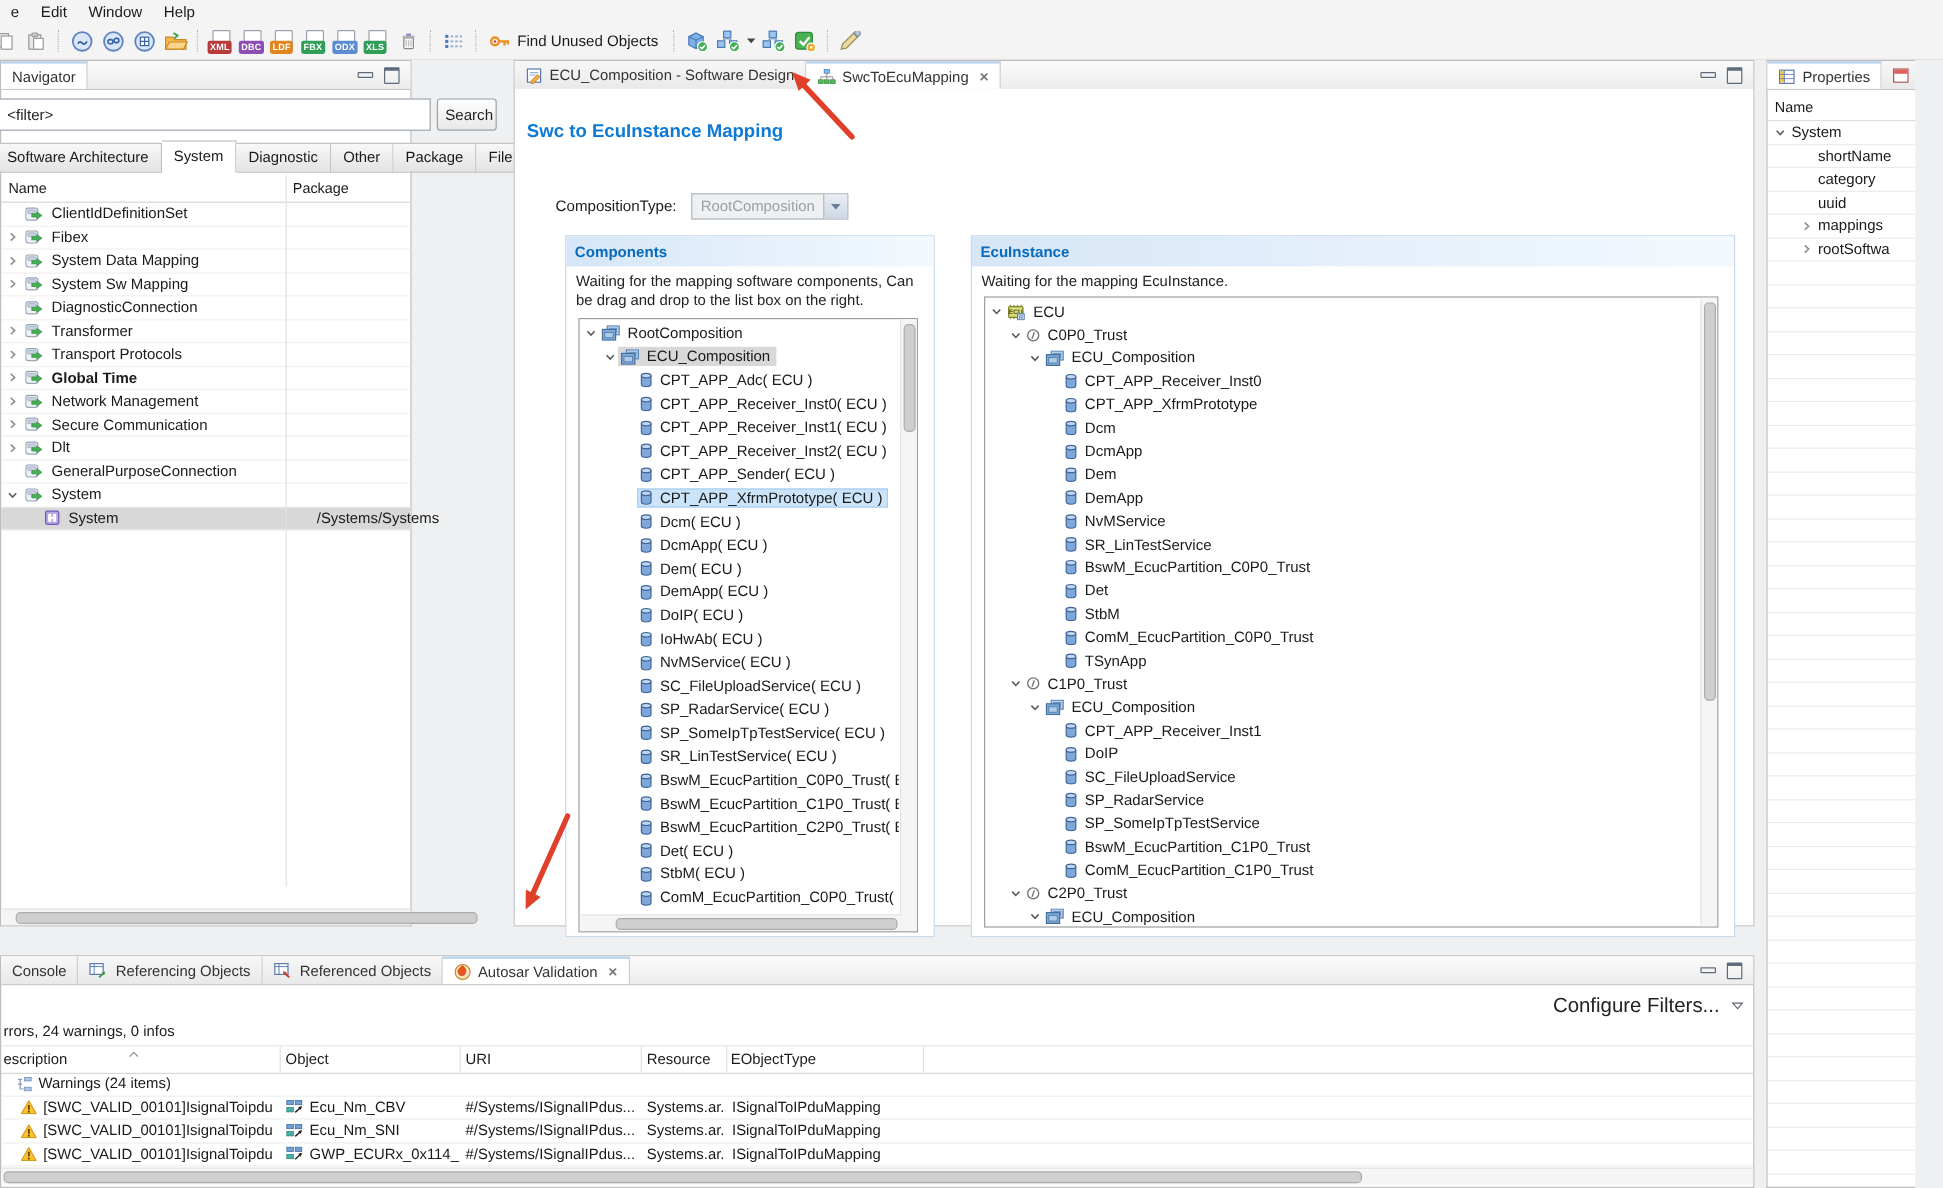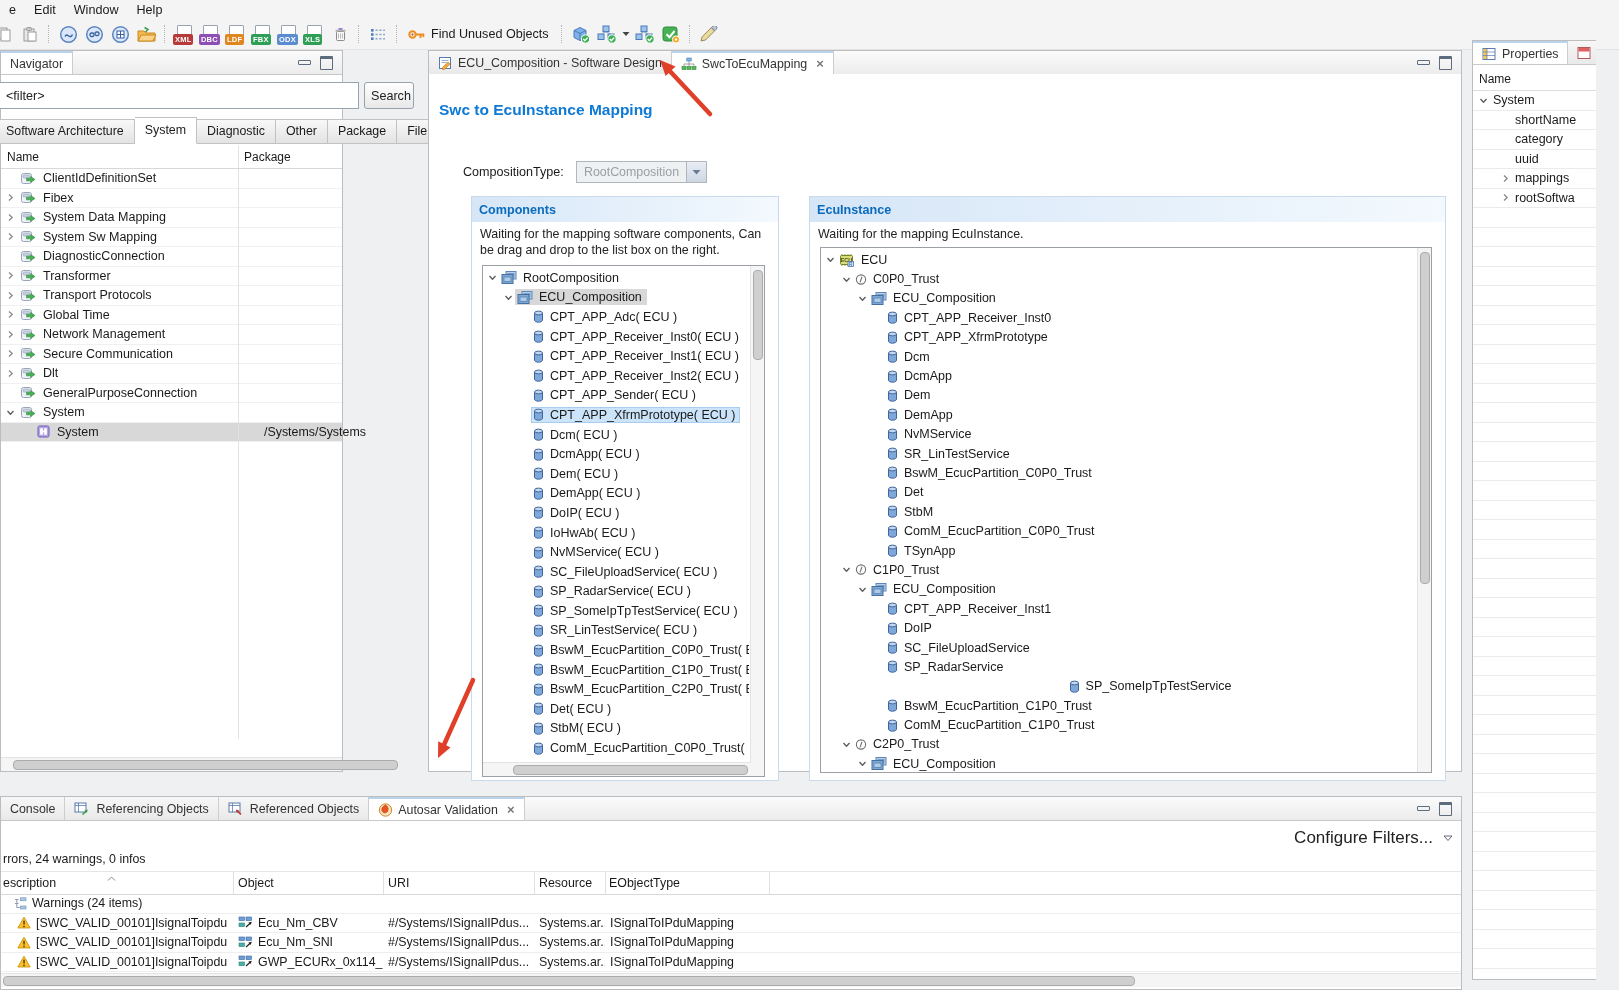--- a/index.html
+++ b/index.html
@@ -13,21 +13,21 @@
   .tsep{width:1px;height:18px;border-left:1px dotted #b5b5b5;margin:0 5px;flex:none}
   .tlabel{font-size:12.6px;margin:0 7px 0 2px;white-space:nowrap}
   .tb-file{position:relative;width:22px;height:21px;flex:none;margin:0 2px}
   .tb-file .pg{position:absolute;left:4px;top:1px;width:13px;height:16px;background:#fff;border:1px solid #9aa4b0;border-radius:1px}
   .tb-file b{position:absolute;left:0;bottom:0;font-size:7.5px;color:#fff;padding:1.5px 2px;border-radius:2px;font-weight:bold;line-height:1;letter-spacing:.2px}
   .icn{display:inline-flex;align-items:center;justify-content:center;flex:none}
 
   .view{position:absolute;background:#fff;border:1px solid #bdbdbd;box-sizing:border-box}
   .navigator{left:0;top:50px;width:343px;height:722px}
   .editor{left:428px;top:50px;width:1034px;height:722px}
-  .props{left:1472px;top:40px;width:124px;height:940px;border-right:none}
+  .props{left:1472px;top:50px;width:124px;height:940px;border-right:none}
   .console{left:0;top:796px;width:1462px;height:194px}
 
   .vtabbar{position:relative;height:23px;background:linear-gradient(#fbfbfb,#ececec);border-bottom:1px solid #c8c8c8;display:flex;align-items:stretch}
   .vtab{display:flex;align-items:center;gap:5px;padding:0 9px;border-right:1px solid #cdcdcd;color:#333;background:linear-gradient(#f7f7f7,#e9e9e9);font-size:12.4px;white-space:nowrap}
   .vtab.active{background:#fff;border-top:2px solid #b9d3ec}
   .vtab .close{margin-left:4px;color:#777;font-weight:bold;font-size:13px;line-height:1}
   .winbtns{margin-left:auto;display:flex;align-items:center;gap:9px;padding-right:9px}
   .b-min{width:11px;height:3px;border:1px solid #5d6c7c;border-radius:1px}
   .b-max{width:11px;height:10px;border:1px solid #5d6c7c;border-top-width:3px;border-radius:1px}
 
@@ -428,21 +428,21 @@
               <rect x="0.5" y="1.5" width="10" height="10" rx="2" fill="#eef1f6" stroke="#98a6b8"></rect>
               <rect x="2" y="3" width="7" height="3" rx="1" fill="#c6d2e2" stroke="#98a6b8" stroke-width="0.6"></rect>
               <path d="M5.5 6.2h4.2V4.6L14 7.5l-4.3 2.9V8.8H5.5z" fill="#48b054" stroke="#2f8c3c" stroke-width="0.6"></path>
             </svg>
           </span>
           <span class="lbl">Transport Protocols</span>
         </span>
         <span class="pcell"></span>
       </div>
       <div class="nrow">
-        <span class="ncell" style="padding-left: 3px;">
+        <span class="ncell" style="padding-left: 3px; font-weight: bold;">
           <span class="chev">
             <svg width="9" height="9">
               <path d="M3 1.5L6.2 4.5 3 7.5" stroke="#8a8a8a" stroke-width="1.3" fill="none"></path>
             </svg>
           </span>
           <span class="icn">
             <svg width="15" height="13" viewBox="0 0 15 13">
               <rect x="0.5" y="1.5" width="10" height="10" rx="2" fill="#eef1f6" stroke="#98a6b8"></rect>
               <rect x="2" y="3" width="7" height="3" rx="1" fill="#c6d2e2" stroke="#98a6b8" stroke-width="0.6"></rect>
               <path d="M5.5 6.2h4.2V4.6L14 7.5l-4.3 2.9V8.8H5.5z" fill="#48b054" stroke="#2f8c3c" stroke-width="0.6"></path>
@@ -1218,21 +1218,21 @@
               <span class="hl">
                 <span class="icn">
                   <svg width="11" height="13" viewBox="0 0 11 13">
                     <path d="M1.5 3v7.2c0 1.1 1.8 2 4 2s4-.9 4-2V3" fill="#7fa8da" stroke="#3f659c"></path>
                     <ellipse cx="5.5" cy="3" rx="4" ry="1.9" fill="#c2d7ee" stroke="#3f659c"></ellipse>
                   </svg>
                 </span>
                 <span class="lbl">SP_RadarService</span>
               </span>
             </div>
-            <div class="trow" style="height: 19.4px; padding-left: 51px; justify-content: center;">
+            <div class="trow" style="height: 19.4px; padding-left: 51px;">
               <span class="chev"></span>
               <span class="hl">
                 <span class="icn">
                   <svg width="11" height="13" viewBox="0 0 11 13">
                     <path d="M1.5 3v7.2c0 1.1 1.8 2 4 2s4-.9 4-2V3" fill="#7fa8da" stroke="#3f659c"></path>
                     <ellipse cx="5.5" cy="3" rx="4" ry="1.9" fill="#c2d7ee" stroke="#3f659c"></ellipse>
                   </svg>
                 </span>
                 <span class="lbl">SP_SomeIpTpTestService</span>
               </span>

